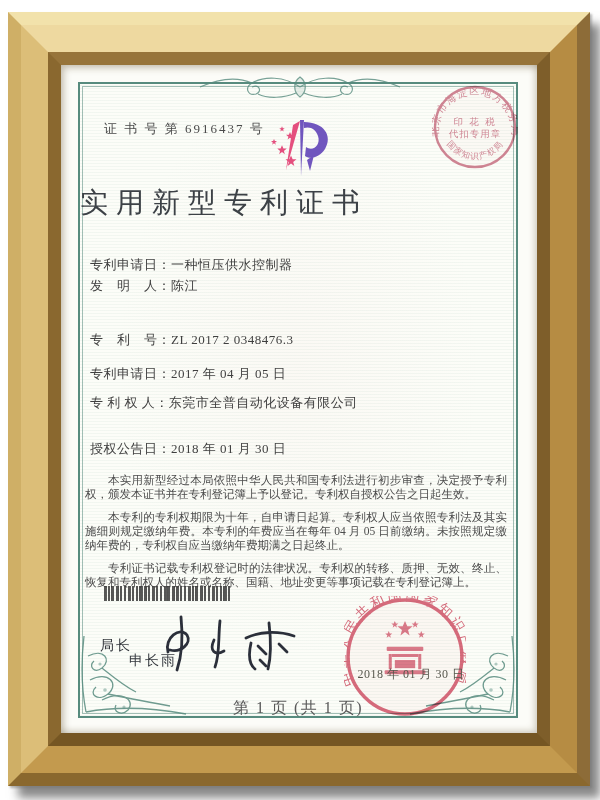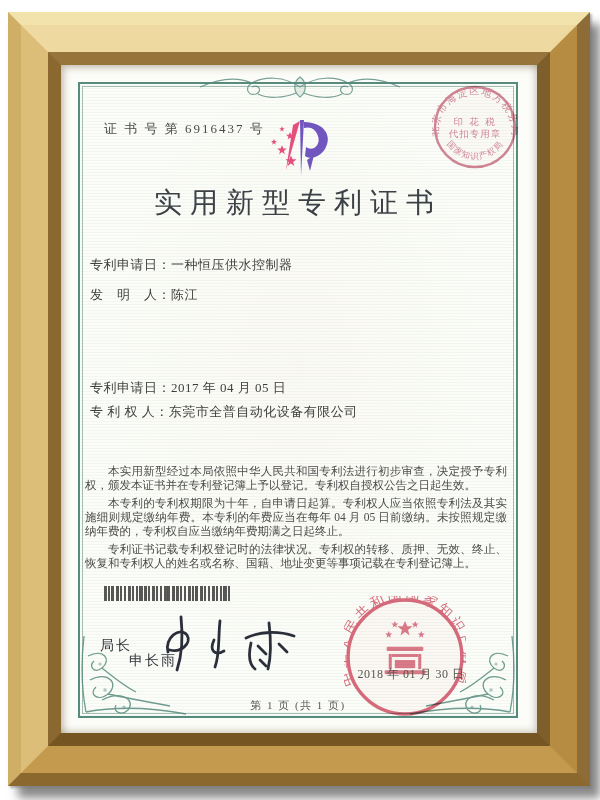--- a/index.html
+++ b/index.html
@@ -29,38 +29,38 @@
     position:absolute;left:17px;top:17px;width:440px;height:636px;
     box-sizing:border-box;border:2px solid #578b7e;
     background:
       radial-gradient(ellipse at 50% 45%, rgba(232,176,176,.05), transparent 60%),
       repeating-linear-gradient(0deg, rgba(110,160,140,.07) 0 1px, transparent 1px 3px),
       #fcfdf8;
   }
   .cert-inner-line{position:absolute;inset:2px;border:1px solid rgba(87,139,126,.55);pointer-events:none;}
   .abs{position:absolute;}
   .num{left:24px;top:36px;font-size:13px;letter-spacing:2px;color:#4a4a4a;}
-  .title{left:0;top:100px;width:100%;text-align:center;font-size:28px;
+  .title{left:0;top:100px;width:100%;text-align:left;font-size:28px;
     letter-spacing:8px;color:#3c4146;font-weight:500;}
   .field{left:10px;font-size:13px;color:#3f3f3f;letter-spacing:.5px;white-space:nowrap;}
   .paras{left:5px;right:9px;top:380px;font-size:11.5px;line-height:14px;
     color:#4c4c4c;text-align:justify;}
-  .paras p{margin:0 0 4px;text-indent:2em;}
+  .paras p{margin:9px 0 4px;text-indent:2em;}
   .barcode{left:24px;top:502px;width:126px;height:15px;opacity:.82;
     background:
       repeating-linear-gradient(90deg,#333 0 2px,transparent 2px 4px),
       repeating-linear-gradient(90deg,#2e2e2e 0 1px,transparent 1px 7px),
       repeating-linear-gradient(90deg,#3a3a3a 0 3px,transparent 3px 12px);}
   .issuer-title{left:20px;top:544px;font-size:14px;color:#33373d;letter-spacing:2px;margin-top:9px;}
   .issuer-name{left:20px;top:568px;font-size:14px;color:#33373d;letter-spacing:2px;padding-left:29px;}
   .sig{left:70px;top:526px;width:178px;height:68px;}
   .seal{left:264px;top:512px;width:122px;height:122px;opacity:.88;mix-blend-mode:multiply;}
   .seal-date{left:268px;top:582px;width:126px;text-align:center;font-size:12px;
     color:#55564c;letter-spacing:.5px;white-space:nowrap;}
-  .footer{left:0;top:614px;width:100%;text-align:center;font-size:11px;
+  .footer{left:0;top:614px;width:100%;text-align:center;font-size:16px;
     color:#585858;letter-spacing:1.5px;}
   .stamp{left:352px;top:0px;width:86px;height:86px;opacity:.85;mix-blend-mode:multiply;}
   .logo{left:180px;top:30px;width:80px;height:68px;}
   .orn-top{left:118px;top:-10px;width:204px;height:28px;}
   .fl-bl{left:-2px;bottom:-2px;width:112px;height:112px;}
   .fl-br{right:-2px;bottom:-2px;width:112px;height:112px;transform:scaleX(-1);}
   svg{display:block;}
 </style>
 </head>
 <body>
@@ -150,28 +150,34 @@
           <path transform="translate(22,36) scale(.95)" d="M0,-5 L1.5,-1.5 L5,-1.5 L2,1 L3,4.5 L0,2.2 L-3,4.5 L-2,1 L-5,-1.5 L-1.5,-1.5 Z"></path>
           <path transform="translate(31,47) scale(1.1)" d="M0,-5 L1.5,-1.5 L5,-1.5 L2,1 L3,4.5 L0,2.2 L-3,4.5 L-2,1 L-5,-1.5 L-1.5,-1.5 Z"></path>
         </g>
       </svg>
 
       <div class="abs title">实用新型专利证书</div>
 
       <div class="abs field" style="top:172px">
         <span>专利申请日：</span><span>一种恒压供水控制器</span>
       </div>
-      <div class="abs field" style="top:202px">
+      <div class="abs field" style="top:193px">
         <span>发　明　人：</span><span>陈江</span>
       </div>
-      <div class="abs field" style="top:295px">
+      <div class="abs field" style="top:247px">
+        <span>专　利　号：</span><span>ZL 2017 2 0348476.3</span>
+      </div>
+      <div class="abs field" style="top:281px">
         <span>专利申请日：</span><span>2017 年 04 月 05 日</span>
       </div>
-      <div class="abs field" style="top:319px">
+      <div class="abs field" style="top:310px">
         <span>专 利 权 人：</span><span>东莞市全普自动化设备有限公司</span>
+      </div>
+      <div class="abs field" style="top:356px">
+        <span>授权公告日：</span><span>2018 年 01 月 30 日</span>
       </div>
 
       <div class="abs paras">
         <p>本实用新型经过本局依照中华人民共和国专利法进行初步审查，决定授予专利权，颁发本证书并在专利登记簿上予以登记。专利权自授权公告之日起生效。</p>
         <p>本专利的专利权期限为十年，自申请日起算。专利权人应当依照专利法及其实施细则规定缴纳年费。本专利的年费应当在每年 04 月 05 日前缴纳。未按照规定缴纳年费的，专利权自应当缴纳年费期满之日起终止。</p>
         <p>专利证书记载专利权登记时的法律状况。专利权的转移、质押、无效、终止、恢复和专利权人的姓名或名称、国籍、地址变更等事项记载在专利登记簿上。</p>
       </div>
 
       <div class="abs barcode"></div>
 

